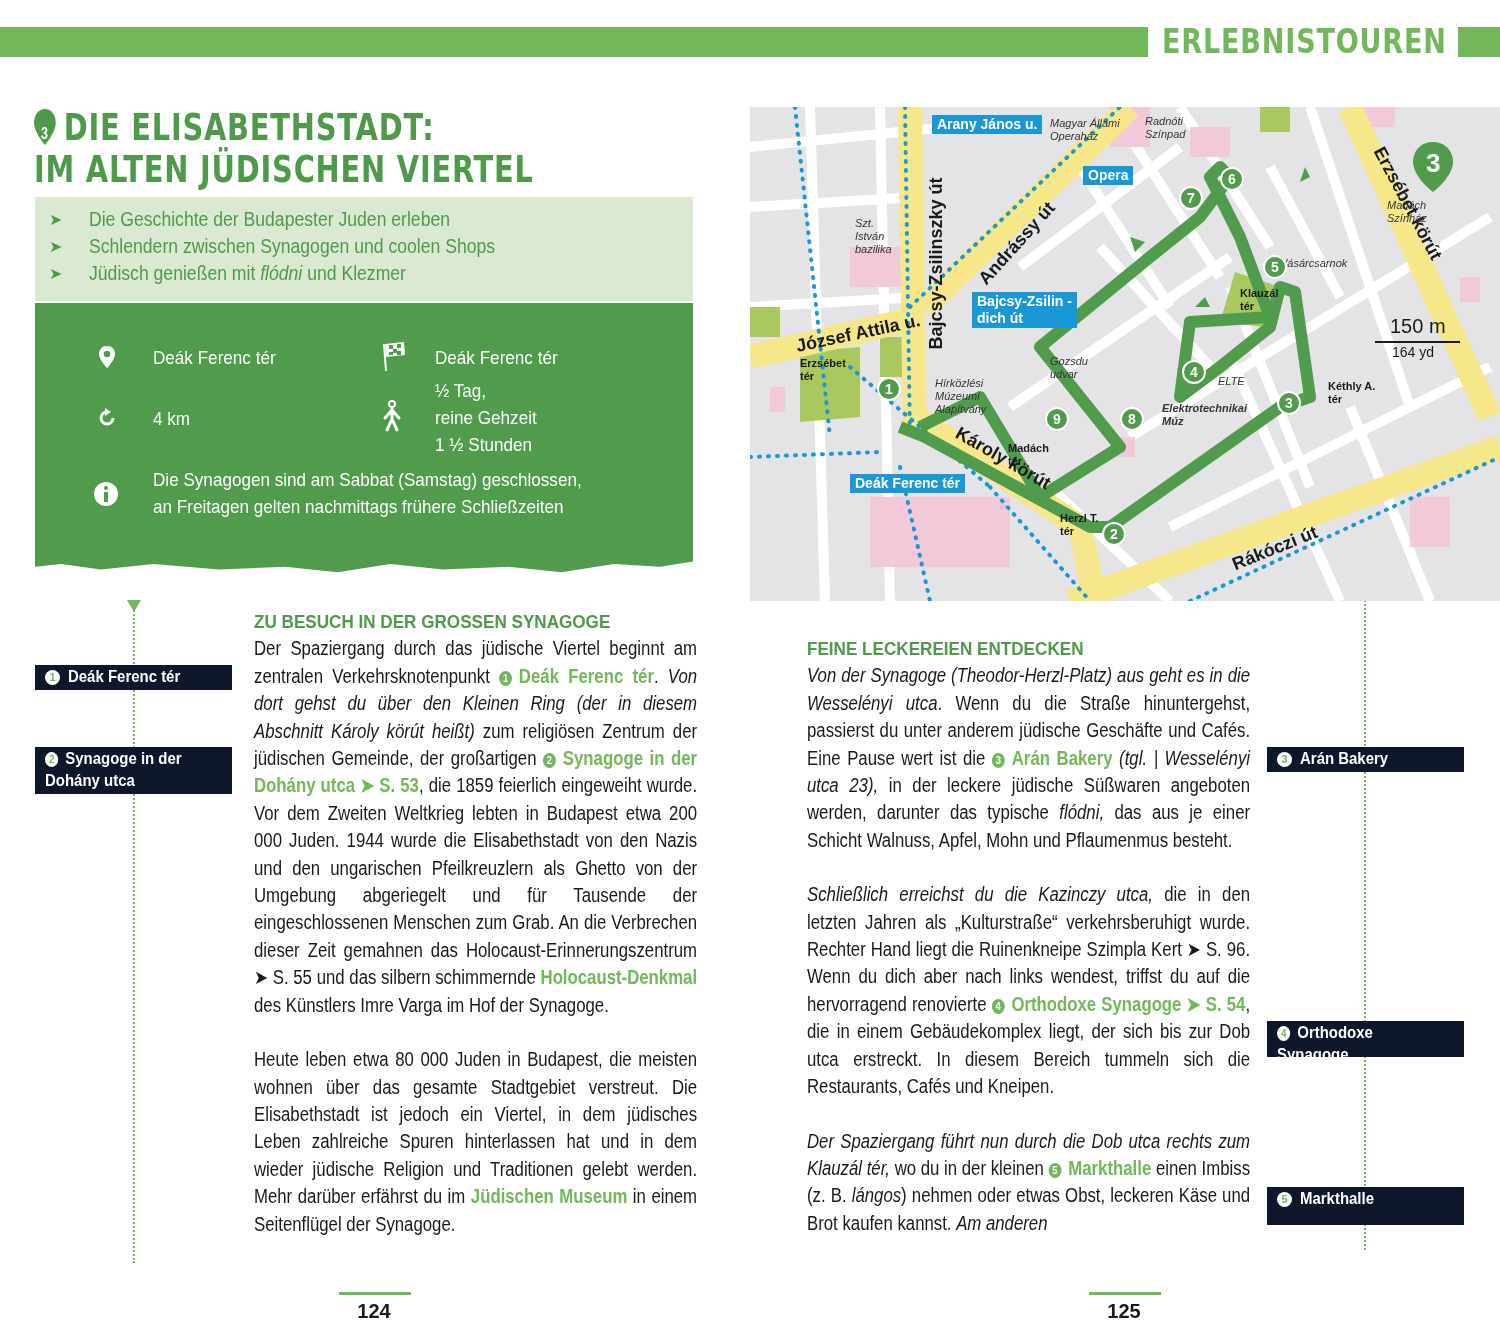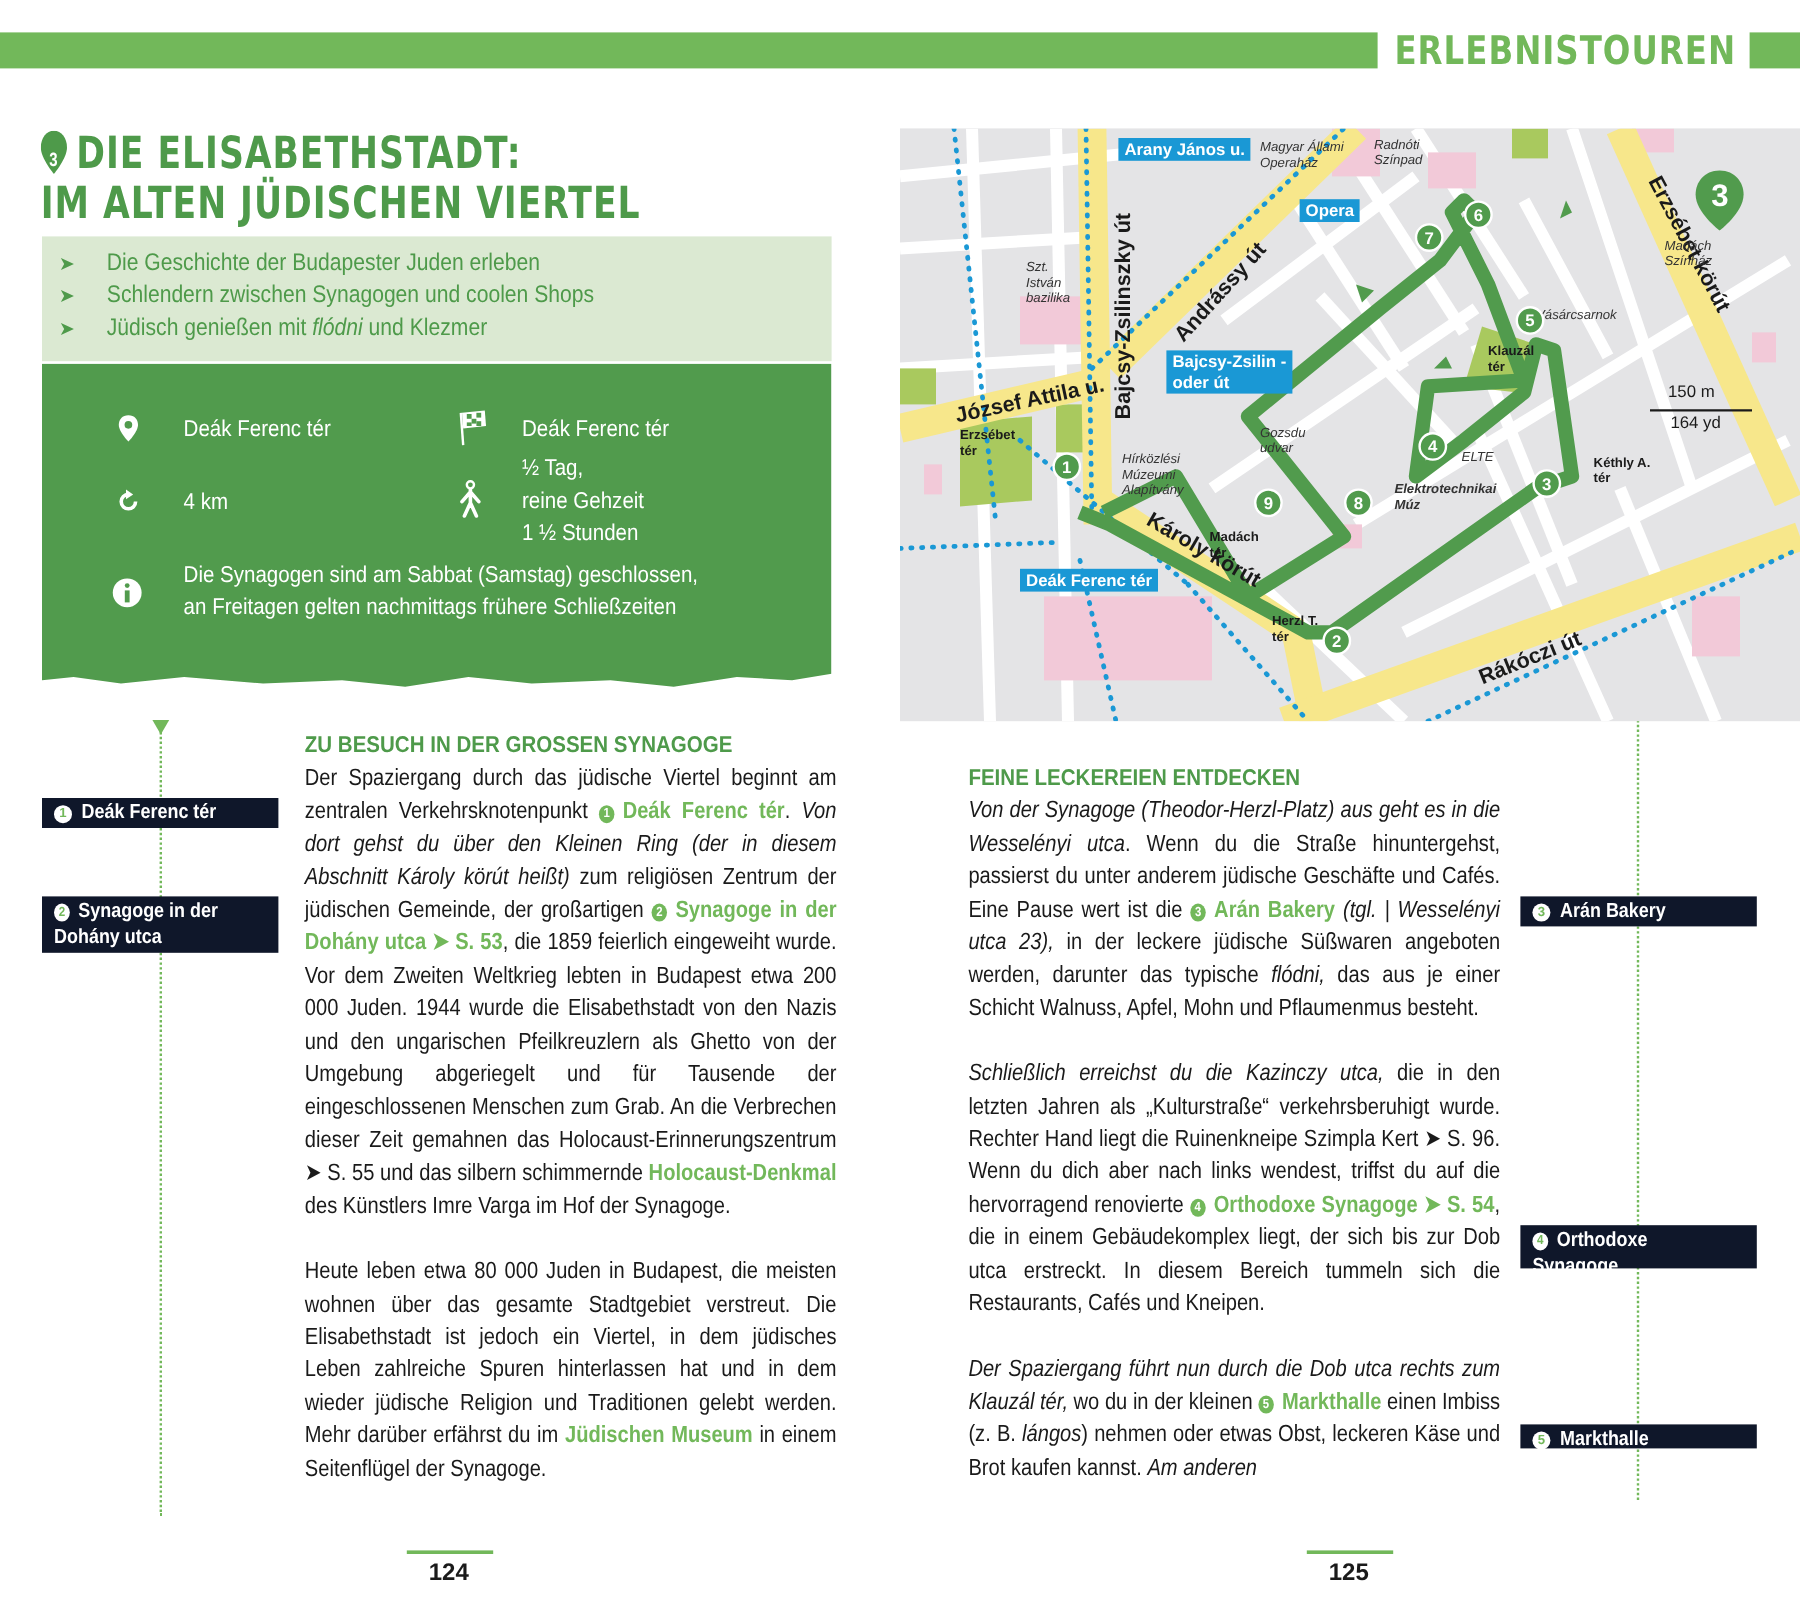--- a/index.html
+++ b/index.html
@@ -160,21 +160,21 @@
 </div>
 
 <div class="timeline-right"></div>
 <div class="marker" style="left:1267px;top:747px;width:197px;height:25px;">
   <span class="num-dot">3</span><span class="txt">Arán Bakery</span>
 </div>
 <div class="marker" style="left:1267px;top:1021px;width:197px;height:36px;">
   <div class="txt"><span class="num-dot">4</span><span>Orthodoxe</span></div><br>
   <div class="txt" style="margin-top:-22px;">Synagoge</div>
 </div>
-<div class="marker" style="left:1267px;top:1187px;width:197px;height:20px;">
+<div class="marker" style="left:1267px;top:1187px;width:197px;height:38px;">
   <span class="num-dot">5</span><span class="txt">Markthalle</span>
 </div>
 
 <div class="column" style="left:254px;top:608px;width:443px;">
   <div class="h">ZU BESUCH IN DER GROSSEN SYNAGOGE</div>
   <p><span>Der Spaziergang durch das jüdische Viertel beginnt am zentralen Verkehrsknotenpunkt </span><span class="num-dot inv">1</span><span class="g">Deák Ferenc tér</span><span>. </span><i>Von dort gehst du über den Kleinen Ring (der in diesem Abschnitt Károly körút heißt)</i><span> zum religiösen Zentrum der jüdischen Gemeinde, der großartigen </span><span class="num-dot inv">2</span><span class="g">Synago­ge in der Dohány utca ➤ S. 53</span><span>, die 1859 feierlich ein­geweiht wurde. Vor dem Zweiten Weltkrieg lebten in Budapest etwa 200 000 Juden. 1944 wurde die Elisa­bethstadt von den Nazis und den ungarischen Pfeil­kreuzlern als Ghetto von der Umgebung abgeriegelt und für Tausende der eingeschlossenen Menschen zum Grab. An die Verbrechen dieser Zeit gemahnen das Holocaust-Erinnerungszentrum ➤ S. 55 und das sil­bern schimmernde </span><span class="g">Holocaust-Denkmal</span><span> des Künstlers Imre Varga im Hof der Synagoge.</span></p>
   <div class="para-gap"></div>
   <p><span>Heute leben etwa 80 000 Juden in Budapest, die meis­ten wohnen über das gesamte Stadtgebiet verstreut. Die Elisabethstadt ist jedoch ein Viertel, in dem jüdi­sches Leben zahlreiche Spuren hinterlassen hat und in dem wieder jüdische Religion und Traditionen gelebt werden. Mehr darüber erfährst du im </span><span class="g">Jüdischen Mu­seum</span><span> in einem Seitenflügel der Synagoge.</span></p>
 </div>
 <div class="page-rule" style="left:339px;top:1292px;"></div>
@@ -266,26 +266,26 @@
       <polygon points="455,190 445,200 460,200"></polygon>
       <polygon points="560,70 555,60 550,75"></polygon>
     </g>
 
     <line x1="625" y1="235" x2="710" y2="235" stroke="#1a1a1a" stroke-width="2"></line>
 
     <path d="M683 35 C670 35 663 45 663 55 C663 70 683 85 683 85 C683 85 703 70 703 55 C703 45 696 35 683 35Z" fill="#519b4d"></path>
   </svg>
 
   <div class="map-label" style="left:676px;top:42px;color:#fff;font-weight:bold;font-size:26px;line-height:28px;">3</div>
-  <div class="map-label" style="left:640px;top:213px;font-size:14px;">150 m</div>
+  <div class="map-label" style="left:640px;top:213px;font-size:20px;">150 m</div>
   <div class="map-label" style="left:642px;top:239px;font-size:14px;">164 yd</div>
 
   <div class="metro-tag" style="left:182px;top:8px;">Arany János u.</div>
   <div class="metro-tag" style="left:333px;top:59px;">Opera</div>
-  <div class="metro-tag" style="left:222px;top:185px;width:105px;white-space:normal;">Bajcsy-Zsilin - oder út</div>
+  <div class="metro-tag" style="left:222px;top:185px;width:105px;white-space:normal;">Bajcsy-Zsilin - dich út</div>
   <div class="metro-tag" style="left:100px;top:367px;">Deák Ferenc tér</div>
 
   <div class="map-label street" style="left:215px;top:130px;transform:rotate(-48deg);">Andrássy út</div>
   <div class="map-label street" style="left:100px;top:150px;transform:rotate(-90deg);">Bajcsy-Zsilinszky út</div>
   <div class="map-label street" style="left:45px;top:220px;transform:rotate(-12deg);">József Attila u.</div>
   <div class="map-label street" style="left:200px;top:345px;transform:rotate(30deg);">Károly körút</div>
   <div class="map-label street" style="left:595px;top:90px;transform:rotate(62deg);">Erzsébet körút</div>
   <div class="map-label street" style="left:480px;top:435px;transform:rotate(-22deg);">Rákóczi út</div>
 
   <div class="map-label it" style="left:300px;top:10px;width:90px;white-space:normal;">Magyar Állami Operaház</div>

